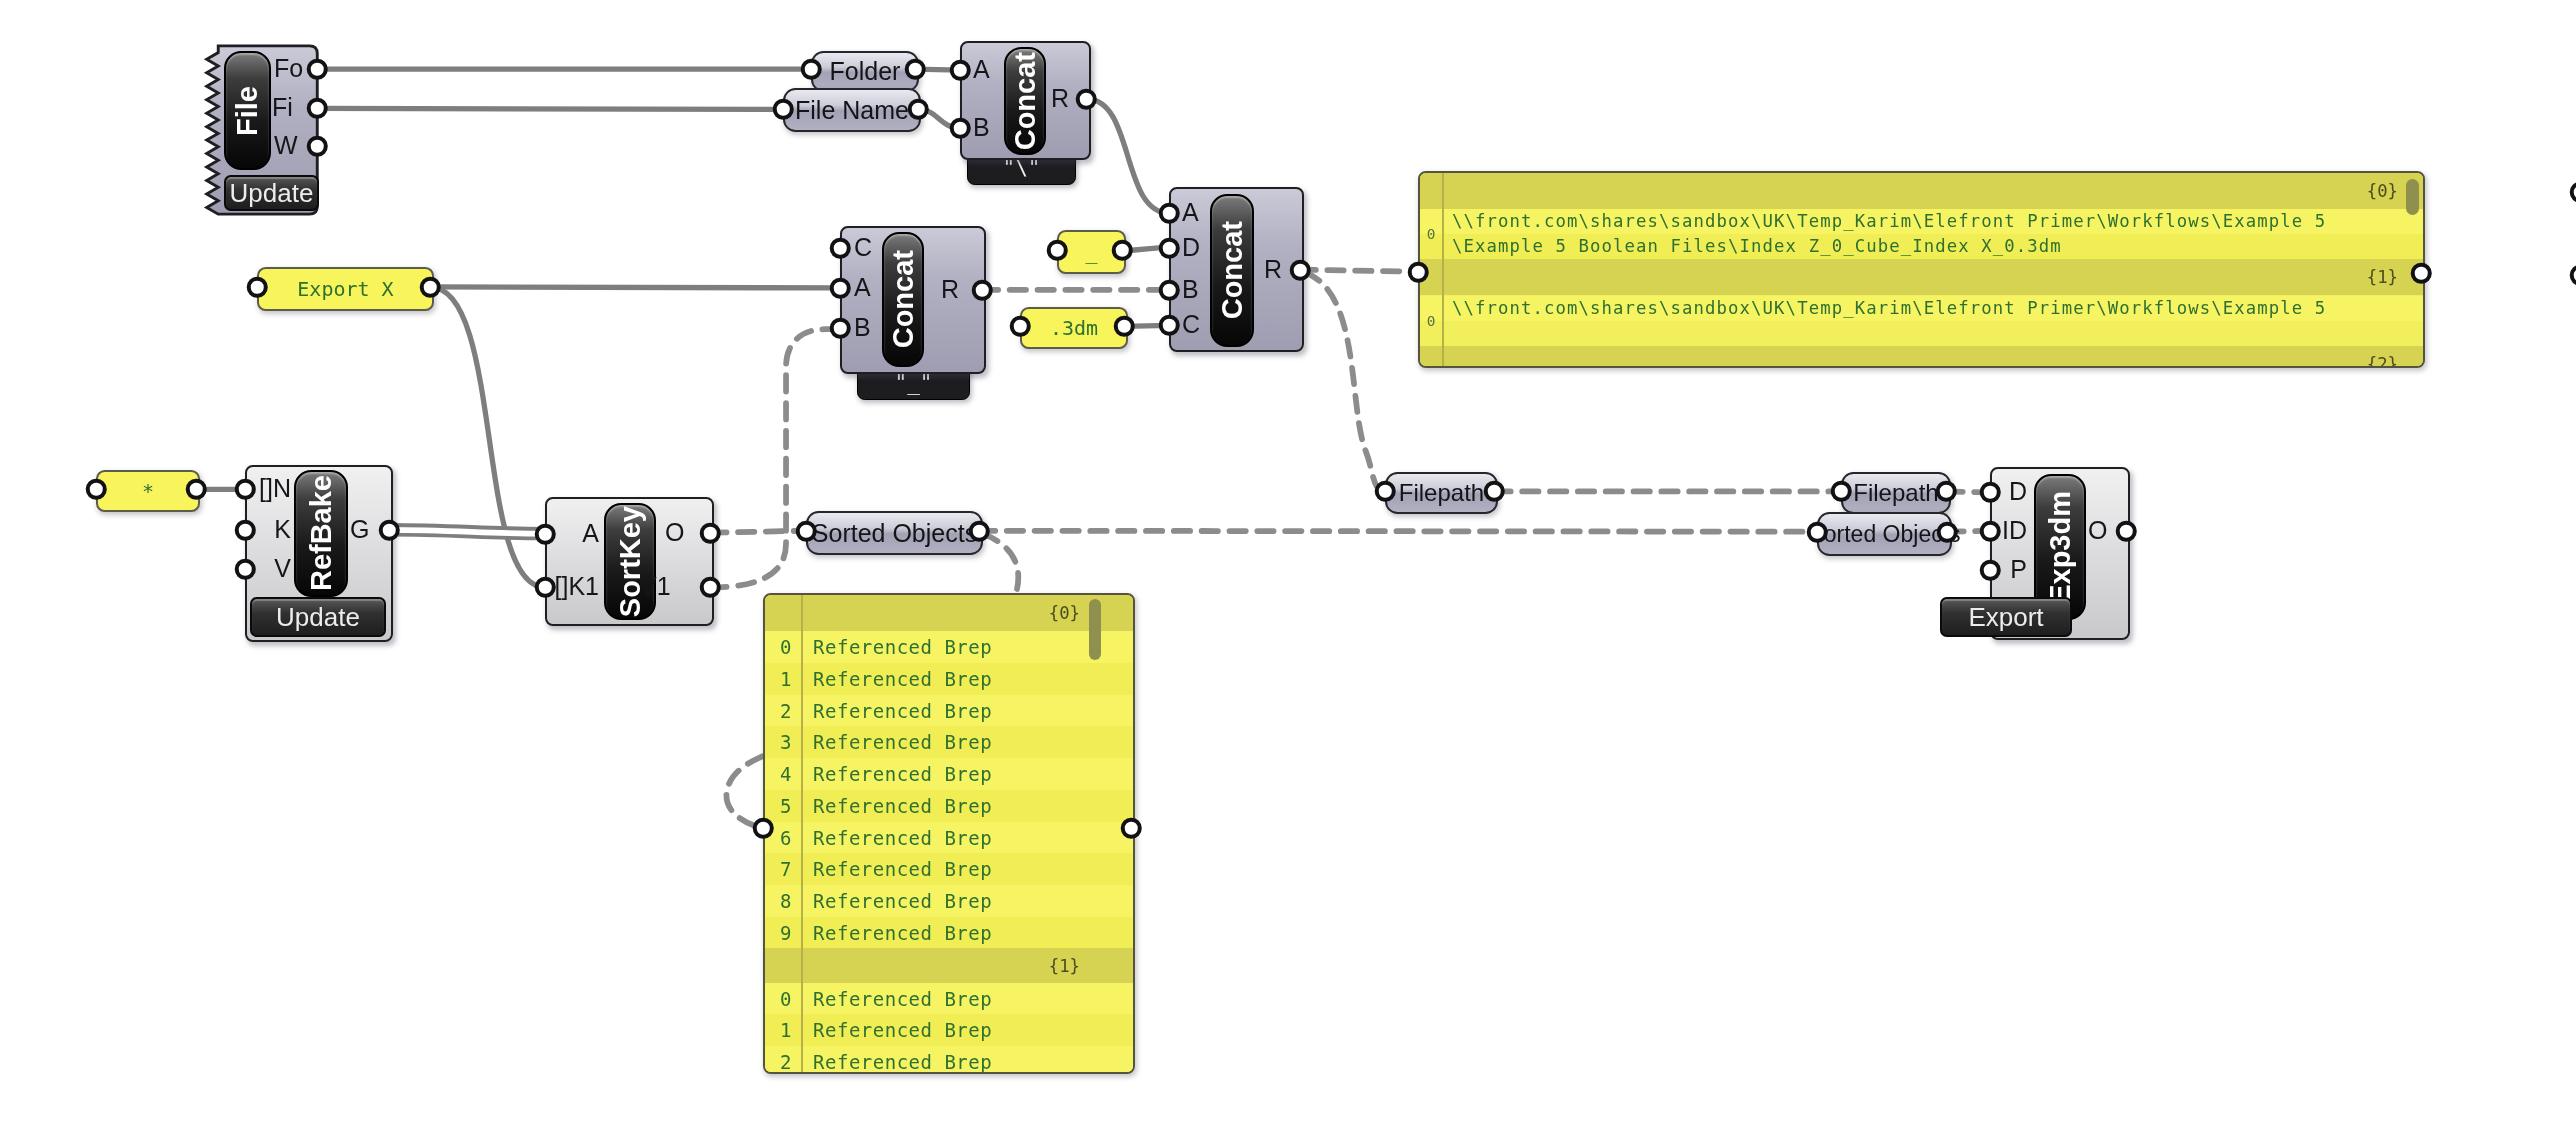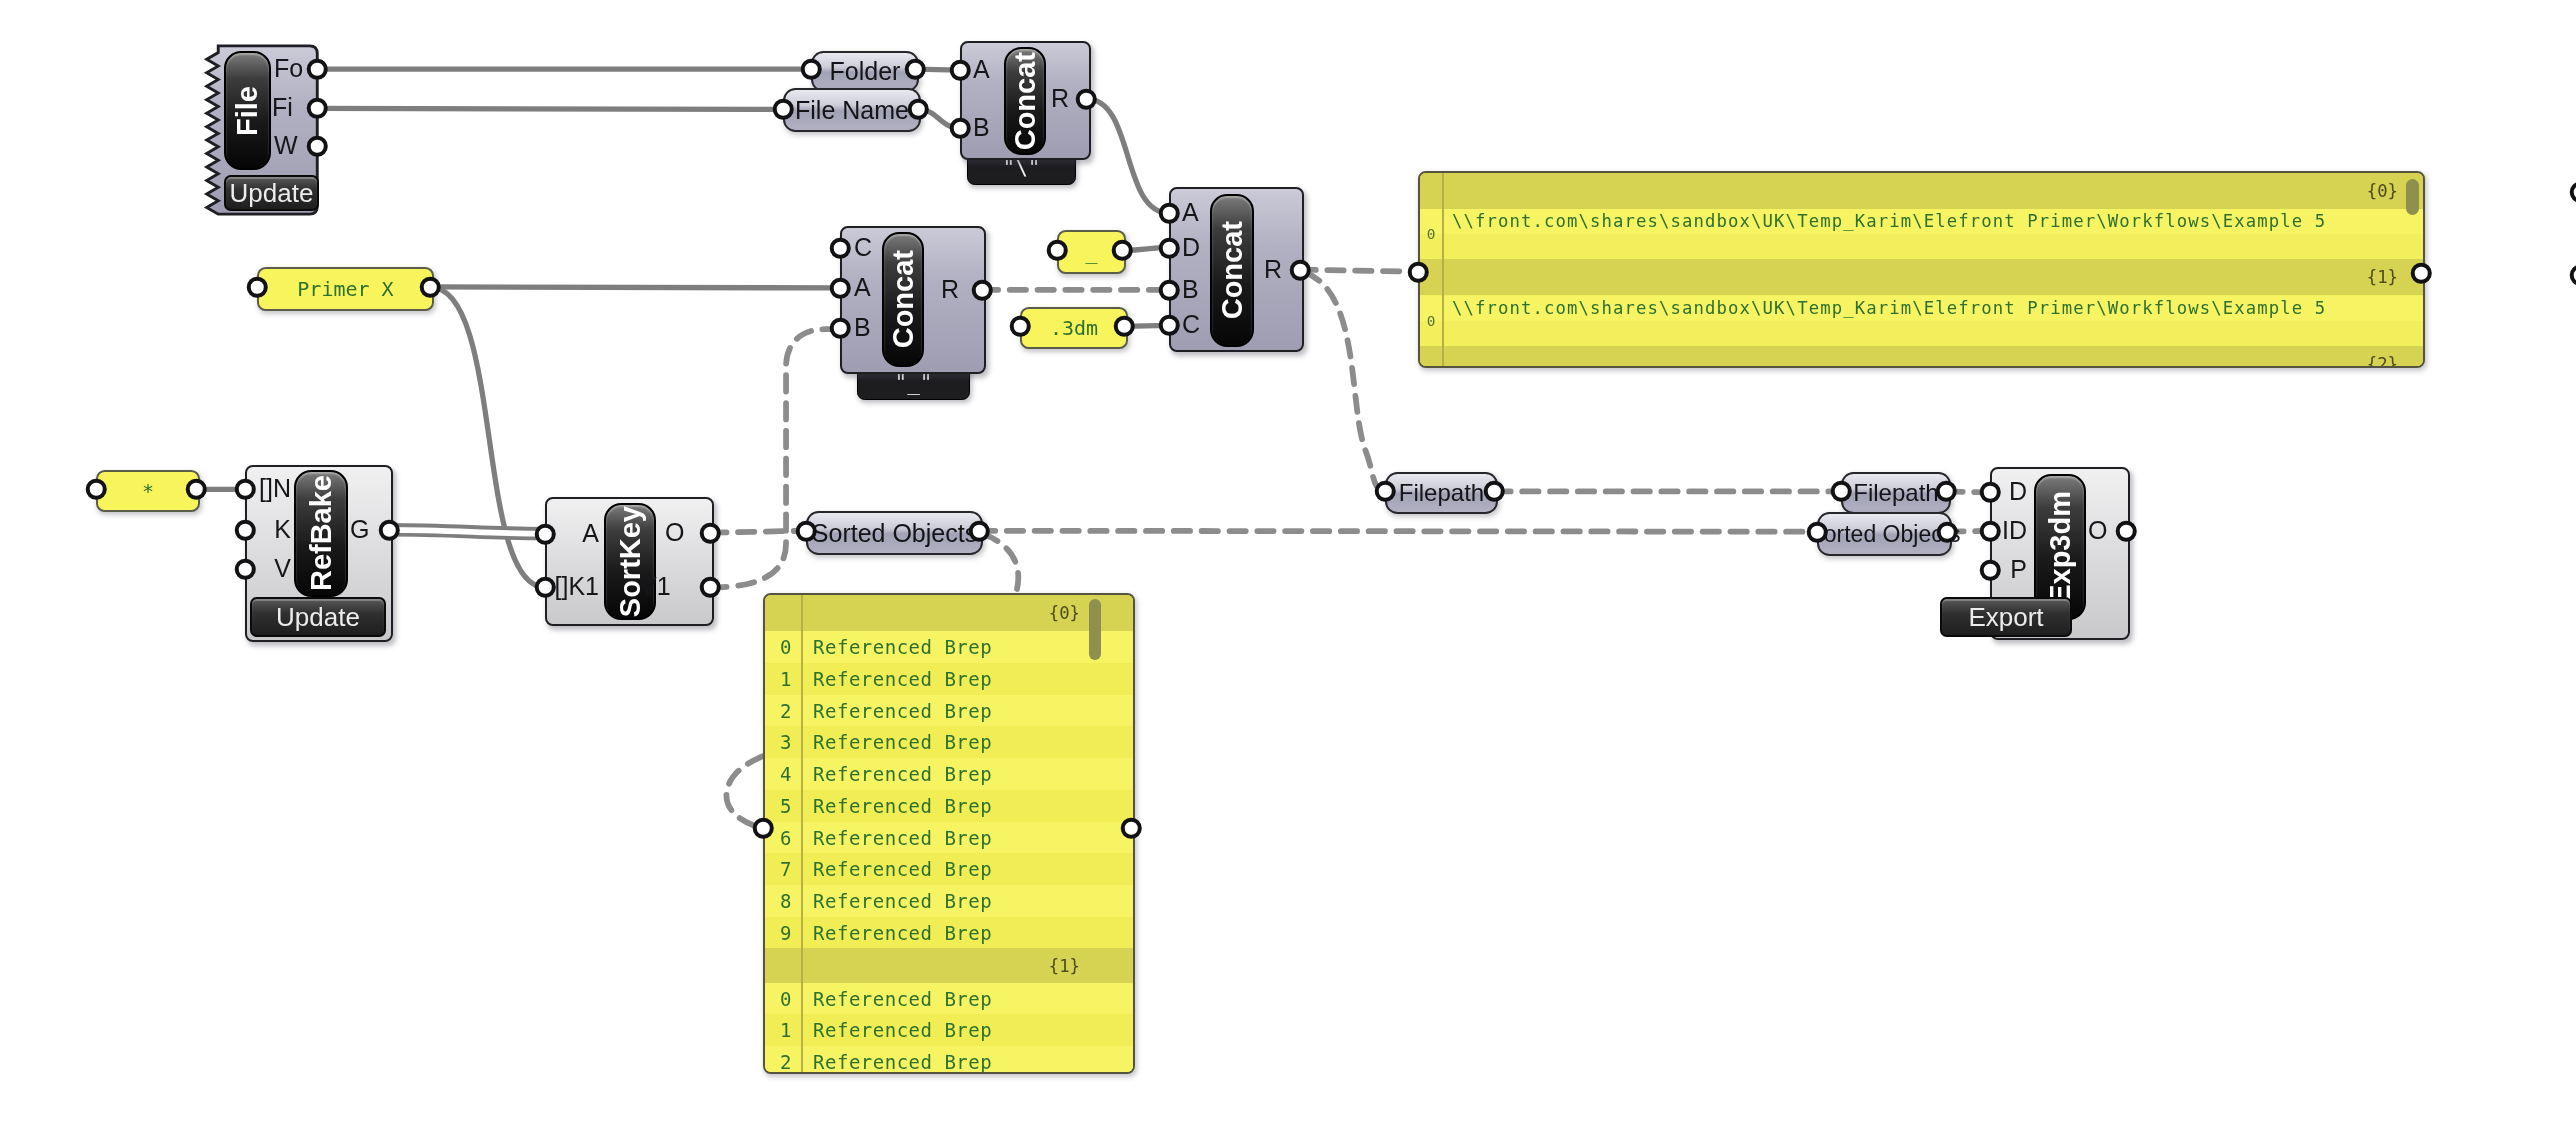--- a/index.html
+++ b/index.html
@@ -151,20 +151,21 @@
     <div class="sbar" style="left:324px;top:3.8px;width:11.5px;height:61px;"></div>
   </div>
   <div class="conn" style="left:763px;top:828px;"></div>
   <div class="conn" style="left:1131px;top:828px;"></div>
 
   <div class="dpanel" style="left:1418px;top:171px;width:1003px;height:193px;">
     <div class="dhead" style="top:0;height:36px;padding-right:25px;">
         <span>{0}</span>
       </div>
     <div class="dline rowA" style="top:36px;">\\front.com\shares\sandbox\UK\Temp_Karim\Elefront Primer\Workflows\Example 5</div>
+    <div class="dline rowB" style="top:61px;">\Example 5 Boolean Files\Index Z_0_Cube_Index X_0.3dm</div>
     <div class="didx" style="top:36px;height:50px;">0</div>
     <div class="dhead" style="top:86px;height:36px;padding-right:25px;">
         <span>{1}</span>
       </div>
     <div class="dline rowA" style="top:123px;">\\front.com\shares\sandbox\UK\Temp_Karim\Elefront Primer\Workflows\Example 5</div>
     <div class="didx" style="top:123px;height:50px;">0</div>
     <div class="dhead" style="top:173px;height:36px;padding-right:25px;">
         <span>{2}</span>
       </div>
     <div class="vdiv" style="left:22px;"></div>
@@ -207,21 +208,21 @@
   <div class="cap" style="left:1004px;top:47px;width:38px;height:104px;">
       <span>Concat</span>
     </div>
   <div class="iolabel" style="left:973px;top:70px;">A</div>
   <div class="iolabel" style="left:973px;top:128px;">B</div>
   <div class="iolabel" style="left:1051px;top:99px;">R</div>
   <div class="conn" style="left:960px;top:70px;"></div>
   <div class="conn" style="left:960px;top:128px;"></div>
   <div class="conn" style="left:1086px;top:99px;"></div>
 
-  <div class="ypanel" style="left:257px;top:267px;width:173px;height:40px;">Primer X</div>
+  <div class="ypanel" style="left:257px;top:267px;width:173px;height:40px;">Export X</div>
   <div class="conn" style="left:257px;top:287px;"></div>
   <div class="conn" style="left:430px;top:287px;"></div>
 
   <div class="tab" style="left:857px;top:362px;width:113px;height:38px;">"_"</div>
   <div class="comp purple" style="left:840px;top:226px;width:142px;height:144px;"></div>
   <div class="cap" style="left:882px;top:232px;width:38px;height:131px;">
       <span>Concat</span>
     </div>
   <div class="iolabel" style="left:854px;top:248px;">C</div>
   <div class="iolabel" style="left:854px;top:288px;">A</div>

